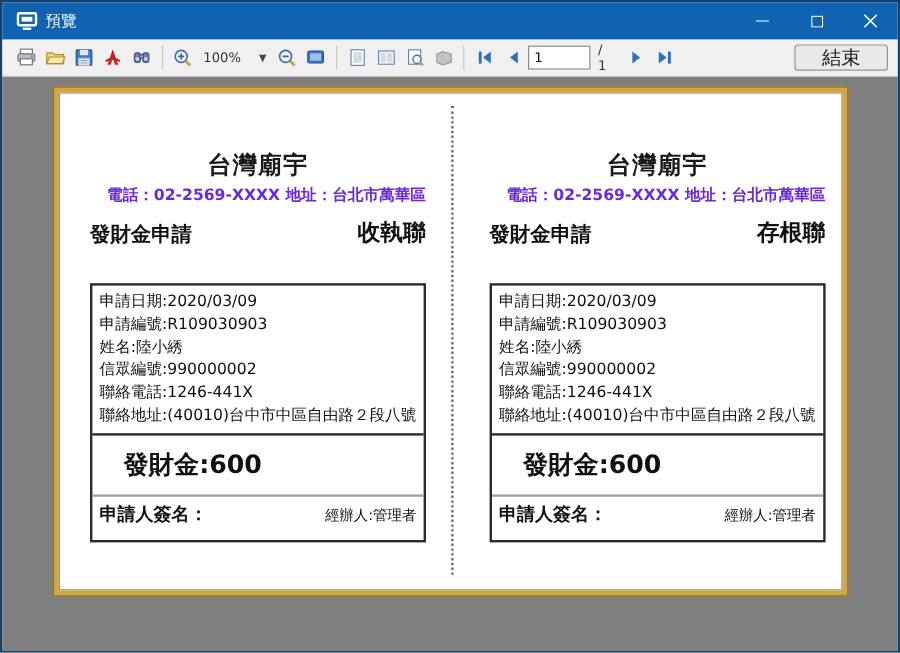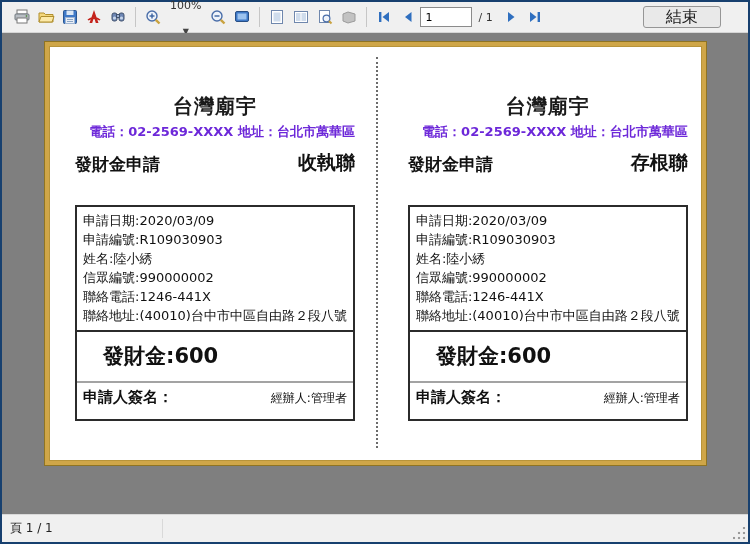--- a/index.html
+++ b/index.html
@@ -16,21 +16,21 @@
   .titlebar .app-icon .stand { position:absolute; left:5px; bottom:0; width:7px; height:2px; background:#fff; }
   .titlebar .title { color:#fff; font-size:13px; }
   .win-controls { margin-left:auto; display:flex; height:100%; }
   .win-btn { width:45px; height:100%; display:flex; align-items:center; justify-content:center; color:#fff; font-size:14px; cursor:default; }
   .win-btn svg { display:block; }
 
   
   .toolbar { height:31px; background:#f0f0f0; border-bottom:1px solid #d5d5d5; display:flex; align-items:center; padding:0 8px; flex:0 0 auto; }
   .tb-btn { width:24px; height:24px; display:flex; align-items:center; justify-content:center; border:1px solid transparent; border-radius:2px; }
   .tb-sep { width:1px; height:20px; background:#c6c6c6; margin:0 5px; }
-  .zoom-combo { display:flex; align-items:center; gap:15px; padding:2px 5px; font-size:11px; color:#333;flex-direction:column; }
+  .zoom-combo { display:flex; align-items:center; gap:15px; padding:2px 5px; font-size:11px; color:#333; }
   .zoom-combo .caret { font-size:8px; color:#444; }
   .page-input { width:52px; height:20px; border:1px solid #8b8b8b; background:#fff; font-size:11px; padding:0 4px; font-family:inherit; }
   .page-total { font-size:11px; color:#333; margin:0 6px 0 6px; }
   .end-btn { margin-left:96px; width:78px; height:22px; background:#e9e9e9; border:1px solid #969696; border-radius:3px; font-size:16px; color:#222; font-family:inherit; }
 
   
   .preview { flex:1 1 auto; background:#7f7f7f; overflow:hidden; position:relative; }
   .paper-frame { position:absolute; left:42px; top:8px; width:663px; height:425px; background:#cfa648; border:1px solid #8f7423; padding:4px; }
   .paper { position:relative; width:100%; height:100%; background:#fff; border:1px solid #b8943a; display:flex;gap:28px; }
   .cut-line { position:absolute; left:50%; top:10px; bottom:12px; width:0; border-left:2px dotted #6b6b6b; }
@@ -65,20 +65,44 @@
       radial-gradient(circle at 11px 1px,  #9a9a9a 1.2px, transparent 1.6px),
       radial-gradient(circle at 6px 6px,   #9a9a9a 1.2px, transparent 1.6px),
       radial-gradient(circle at 1px 11px,  #9a9a9a 1.2px, transparent 1.6px);
   }
 </style>
 </head>
 <body>
 
 <div class="window">
 
+  <div class="titlebar">
+    <div class="app-icon">
+        <div class="scr"></div>
+        <div class="stand"></div>
+      </div>
+    <span class="title">預覽</span>
+    <div class="win-controls">
+      <div class="win-btn">
+        <svg width="11" height="11" viewBox="0 0 11 11">
+            <line x1="0" y1="5.5" x2="11" y2="5.5" stroke="#fff" stroke-width="1"></line>
+          </svg>
+      </div>
+      <div class="win-btn">
+        <svg width="10" height="10" viewBox="0 0 10 10">
+            <rect x="0.5" y="0.5" width="9" height="9" fill="none" stroke="#fff" stroke-width="1"></rect>
+          </svg>
+      </div>
+      <div class="win-btn">
+        <svg width="11" height="11" viewBox="0 0 11 11">
+            <path d="M0 0 L11 11 M11 0 L0 11" stroke="#fff" stroke-width="1.2"></path>
+          </svg>
+      </div>
+    </div>
+  </div>
 
   <div class="toolbar">
     <div class="tb-btn">
       <svg width="18" height="18" viewBox="0 0 18 18">
           <rect x="4" y="2" width="10" height="4" fill="#fff" stroke="#777"></rect>
           <rect x="2" y="6" width="14" height="6" rx="1" fill="#b9bec4" stroke="#71787f"></rect>
           <rect x="4" y="10" width="10" height="5" fill="#fff" stroke="#777"></rect>
           <circle cx="13.5" cy="8" r="0.9" fill="#5a8f4e"></circle>
         </svg>
     </div>
@@ -246,19 +270,14 @@
               <span class="sign-label">申請人簽名：</span>
               <span class="handler-label">經辦人:管理者</span>
             </div>
           </div>
         </div>
 
       </div>
     </div>
   </div>
 
-  <div class="statusbar">
-    <span class="status-page">頁 1 / 1</span>
-    <div class="status-sep"></div>
-    <div class="resize-grip"></div>
-  </div>
 
 </div>
 
 </body></html>

